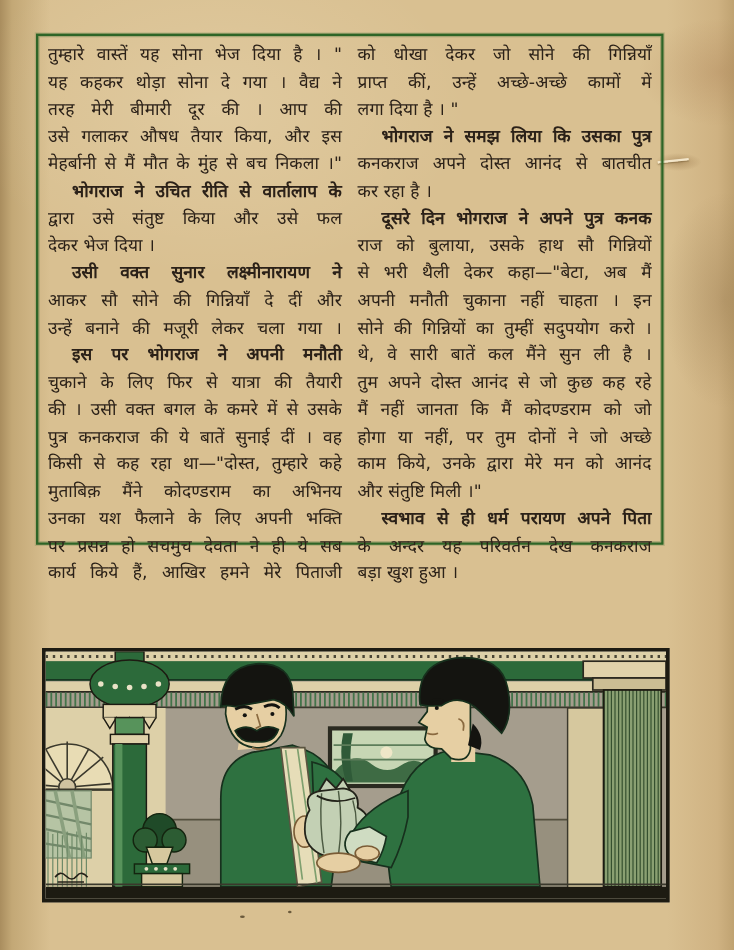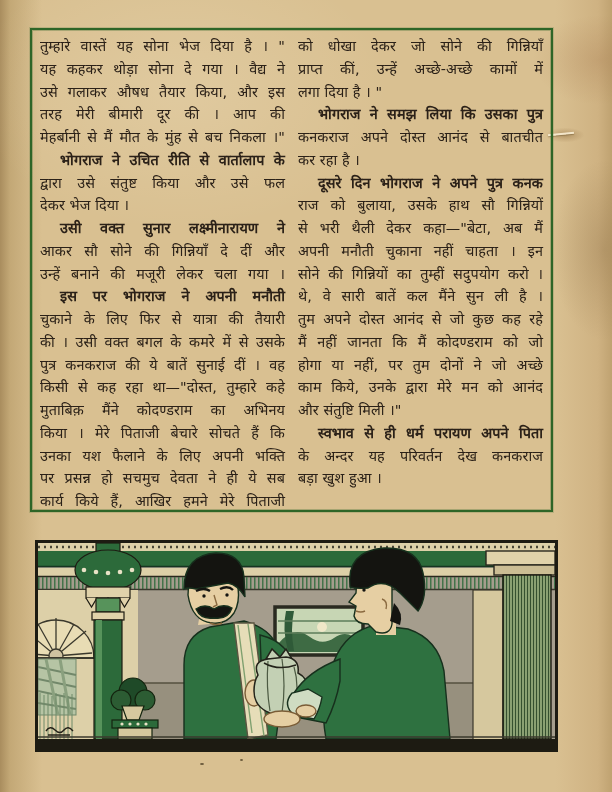--- a/index.html
+++ b/index.html
@@ -15,21 +15,21 @@
       radial-gradient(90px 60px at 600px 60px, rgba(150,100,60,.22), transparent 75%),
       radial-gradient(300px 200px at 180px 90px, rgba(255,246,222,.18), transparent 70%),
       linear-gradient(90deg,#a98d5e 0px,#c3a876 10px,var(--paper) 42px,var(--paper) 556px,#cfb282 598px,#bfa271 612px),
       var(--paper);
   }
   .speck{position:absolute;background:#6b5a3c;border-radius:50%;}
   .crease{position:absolute;width:26px;height:2px;background:rgba(255,246,224,.8);
     box-shadow:0 1px 1px rgba(110,85,45,.5);transform:rotate(-6deg);}
   
   .text-frame{
-    position:absolute;left:30px;top:28px;width:523px;height:484px;
+    position:absolute;left:30px;top:28px;width:523px;height:426px;
     box-sizing:border-box;border:2px solid var(--frame-green);
     box-shadow:inset 0 0 0 1px rgba(46,101,39,.30), 0 0 0 1px rgba(46,101,39,.18);
     padding:5px 8px 0 8px;display:flex;gap:13px;
   }
   .col{flex:1 1 0;color:var(--ink);}
   .para{margin:0;}
   .line{
     display:block;height:22.76px;line-height:22.76px;font-size:14.4px;
     text-align:justify;text-align-last:justify;text-justify:inter-word;
     white-space:nowrap0;color:var(--ink);letter-spacing:.1px;
@@ -50,42 +50,41 @@
 <div class="paper"></div>
 <div class="speck" style="left:200px;top:763px;width:4px;height:2px;"></div>
 <div class="speck" style="left:240px;top:759px;width:3px;height:2px;"></div>
 <div class="crease" style="left:548px;top:133px;"></div>
 
 <div class="text-frame">
   <div class="col">
       <div class="para">
         <div class="line">तुम्हारे वास्तें यह सोना भेज दिया है । "</div>
         <div class="line">यह कहकर थोड़ा सोना दे गया । वैद्य ने</div>
+        <div class="line">तरह मेरी बीमारी दूर की ।  आप की</div>
         <div class="line">उसे गलाकर औषध तैयार किया, और इस</div>
-        <div class="line">तरह मेरी बीमारी दूर की ।  आप की</div>
         <div class="line">मेहर्बानी से मैं मौत के मुंह से बच निकला ।"</div>
       </div>
       <div class="para indent">
         <div class="line">भोगराज ने उचित रीति से वार्तालाप के</div>
         <div class="line">द्वारा उसे संतुष्ट किया और उसे फल</div>
         <div class="line term">देकर भेज दिया ।</div>
       </div>
       <div class="para indent">
         <div class="line">उसी वक्त सुनार लक्ष्मीनारायण ने</div>
         <div class="line">आकर सौ सोने की गिन्नियाँ दे दीं और</div>
         <div class="line">उन्हें बनाने की मजूरी लेकर चला गया ।</div>
       </div>
       <div class="para indent">
         <div class="line">इस पर भोगराज ने अपनी मनौती</div>
         <div class="line">चुकाने के लिए फिर से यात्रा की तैयारी</div>
         <div class="line">की । उसी वक्त बगल के कमरे में से उसके</div>
         <div class="line">पुत्र कनकराज की ये बातें सुनाई दीं । वह</div>
         <div class="line">किसी से कह रहा था—"दोस्त, तुम्हारे कहे</div>
         <div class="line">मुताबिक़ मैंने कोदण्डराम का अभिनय</div>
-        <div class="line">किया ।  मेरे पिताजी बेचारे सोचते हैं कि</div>
         <div class="line">उनका यश फैलाने के लिए अपनी भक्ति</div>
         <div class="line">पर प्रसन्न हो सचमुच देवता ने ही ये सब</div>
         <div class="line">कार्य किये हैं,  आखिर हमने मेरे पिताजी</div>
       </div>
     </div>
   <div class="col">
       <div class="para">
         <div class="line">को धोखा देकर जो सोने की गिन्नियाँ</div>
         <div class="line">प्राप्त कीं,  उन्हें अच्छे-अच्छे कामों में</div>
         <div class="line term">लगा दिया है । "</div>

